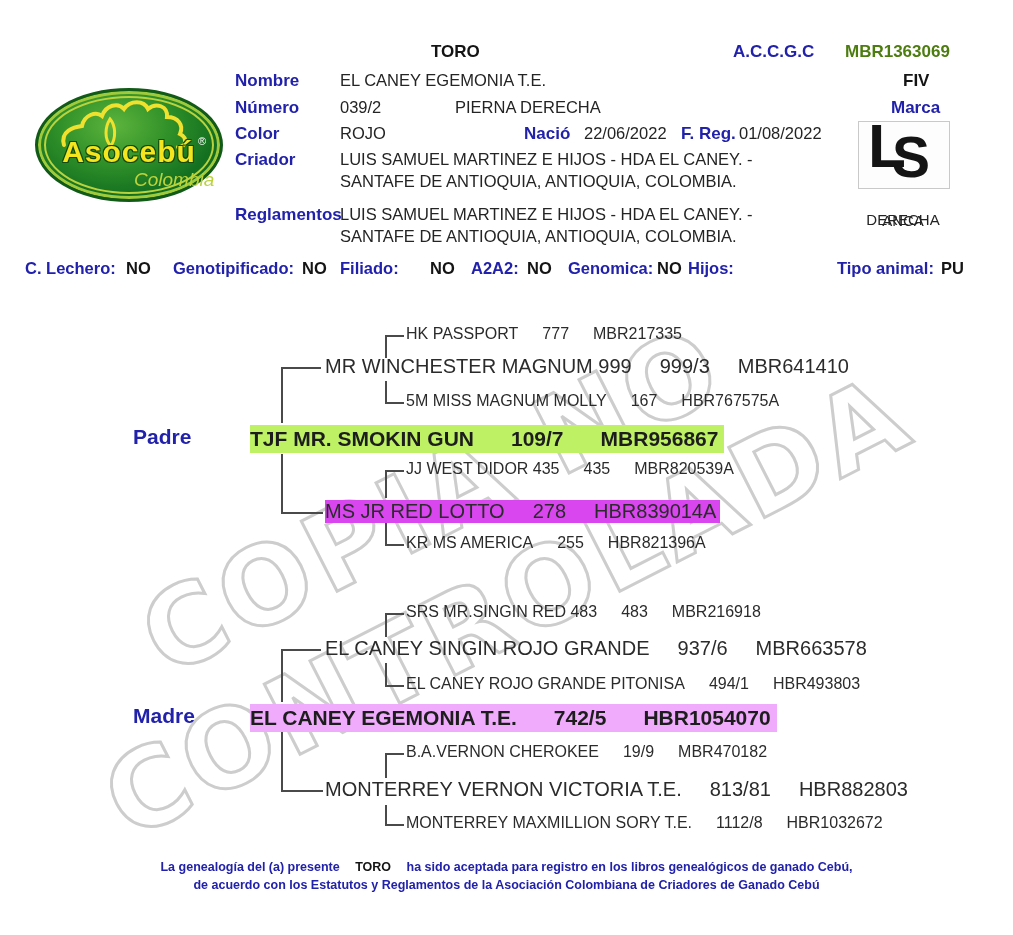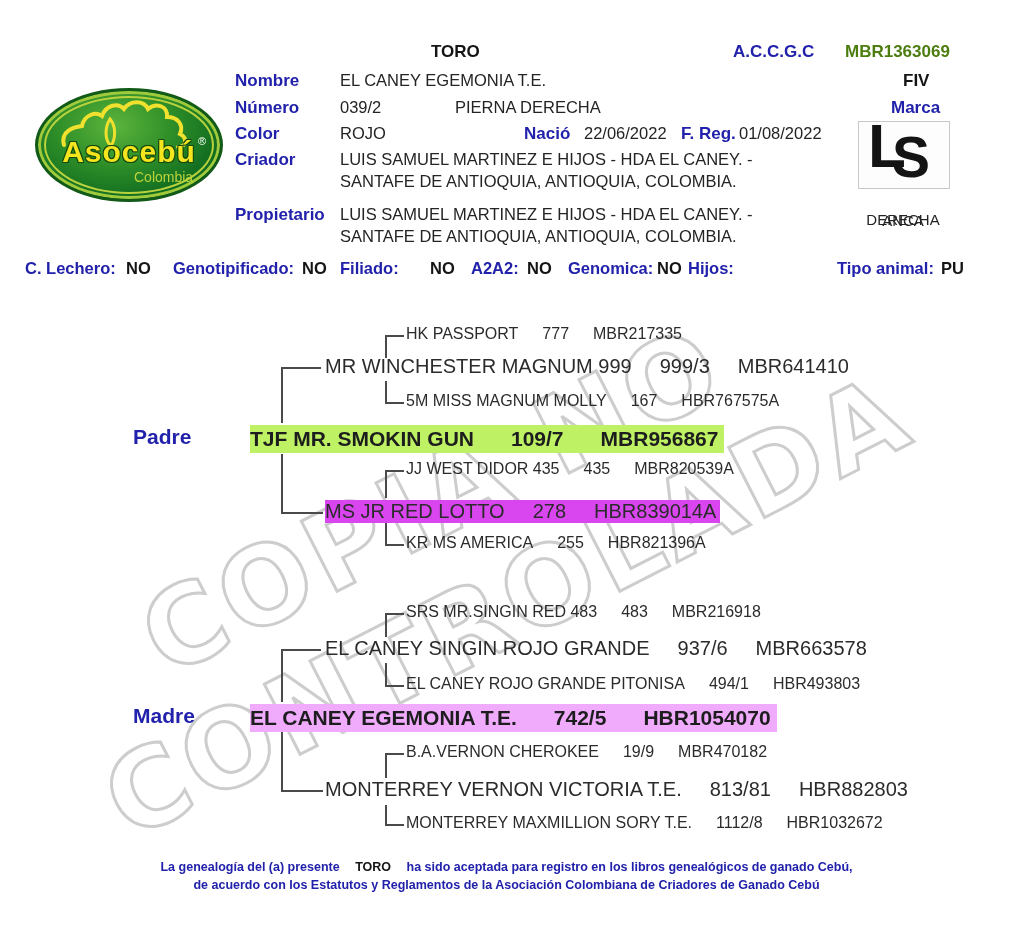--- a/index.html
+++ b/index.html
@@ -29,21 +29,21 @@
   
   .logo{position:absolute;left:35px;top:88px;width:182px;height:108px;border-radius:50%;
         background:radial-gradient(ellipse at 42% 32%, #5cb43c 0%, #2f8f28 38%, #147021 68%, #0d5c1a 100%);
         border:3px solid #125a18;box-shadow:inset 0 0 0 3px #9fca3c;}
   .logo-ring{position:absolute;left:6px;top:5px;right:6px;bottom:5px;border-radius:50%;
         border:2px solid #b9d23e;}
   .logo-name{position:absolute;left:0;right:0;top:44px;text-align:center;font-size:30px;
         font-weight:bold;color:#f5e51e;letter-spacing:1px;
         text-shadow:1px 1px 0 #134a0e,-1px -1px 0 #134a0e,1px -1px 0 #134a0e,-1px 1px 0 #134a0e;}
   .logo-reg{position:absolute;right:14px;top:44px;color:#ffffff;font-size:11px;font-weight:normal;}
-  .logo-country{position:absolute;left:96px;top:78px;font-size:14px;color:#bcd33b;}
+  .logo-country{position:absolute;left:96px;top:78px;font-size:19px;font-style:italic;color:#bcd33b;}
   
   .lsbox{position:absolute;left:858px;top:121px;width:90px;height:66px;background:#fdfdfd;
          border:1px solid #c9c9c9;}
   .lsbox .l{position:absolute;left:9px;top:-9px;font-size:62px;line-height:66px;font-weight:bold;color:#141414;}
   .lsbox .s{position:absolute;left:33px;top:2px;font-size:57px;line-height:66px;font-weight:bold;color:#141414;}
   .anca{position:absolute;left:858px;width:90px;text-align:center;font-size:15px;color:#242424;}
   
   .footer{position:absolute;left:0;right:0;top:858px;text-align:center;font-size:12.5px;
           font-weight:bold;color:#2121ab;line-height:18px;}
   .footer .black{color:#141414;margin:0 12px;}
@@ -84,21 +84,21 @@
   <div class="abs hval fg" style="left:340px;top:124px;">ROJO</div>
   <div class="abs blab fg" style="left:524px;top:124px;">Nació</div>
   <div class="abs hval fg" style="left:584px;top:124px;">22/06/2022</div>
   <div class="abs blab fg" style="left:681px;top:124px;">F. Reg.</div>
   <div class="abs hval fg" style="left:739px;top:124px;">01/08/2022</div>
 
   <div class="abs blab fg" style="left:235px;top:150px;">Criador</div>
   <div class="abs hval fg" style="left:340px;top:150px;">LUIS SAMUEL MARTINEZ E HIJOS - HDA EL CANEY. -</div>
   <div class="abs hval fg" style="left:340px;top:172px;">SANTAFE DE ANTIOQUIA, ANTIOQUIA, COLOMBIA.</div>
 
-  <div class="abs blab fg" style="left:235px;top:205px;">Propietario</div>
+  <div class="abs blab fg" style="left:235px;top:205px;">Reglamentos</div>
   <div class="abs hval fg" style="left:340px;top:205px;">LUIS SAMUEL MARTINEZ E HIJOS - HDA EL CANEY. -</div>
   <div class="abs hval fg" style="left:340px;top:227px;">SANTAFE DE ANTIOQUIA, ANTIOQUIA, COLOMBIA.</div>
 
   <div class="lsbox fg">
     <span class="l">L</span>
     <span class="s">S</span>
   </div>
   <div class="anca fg" style="top:192px;margin-top:20px;">ANCA</div>
   <div class="anca fg" style="top:211px;">DERECHA</div>
 

